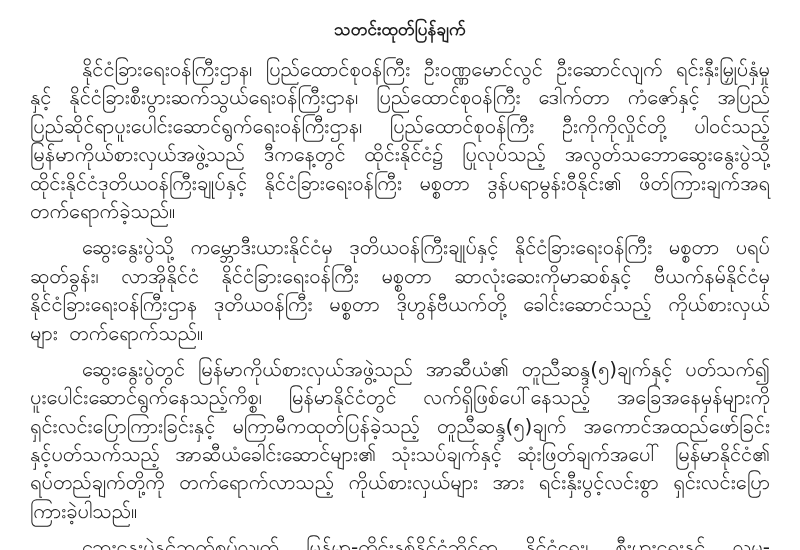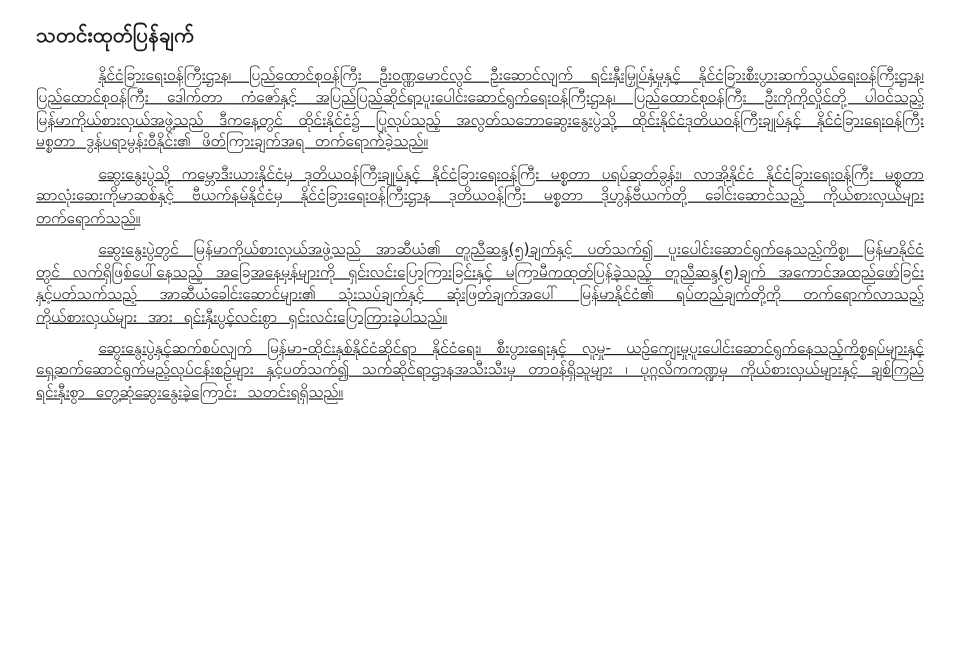--- a/index.html
+++ b/index.html
@@ -12,35 +12,34 @@
     width: 800px;
     height: 550px;
     background: #ffffff;
     color: #1c1c1c;
     font-family: "DejaVu Sans", sans-serif;
     box-sizing: border-box;
     padding: 14px 30px 0 30px;
     overflow: hidden;
   }
   .doc-title {
-    text-align: left;
+    text-align: center;
     font-size: 17px;
     font-weight: bold;
     margin: 4px 0 12px 0;
     letter-spacing: 0.2px;
   }
   .doc-paragraph {
-    font-size: 13px;
+    font-size: 20px;
     line-height: 1.42;
     text-align: justify;
     text-justify: inter-word;
     text-indent: 52px;
     word-spacing: 5px;
     margin: 0 0 8px 0;
-    text-decoration: underline;
   }
 </style>
 </head>
 <body>
 
 <div class="page">
   <h1 class="doc-title">သတင်းထုတ်ပြန်ချက်</h1>
 
   <p class="doc-paragraph">နိုင်ငံခြားရေးဝန်ကြီးဌာန၊ ပြည်ထောင်စုဝန်ကြီး ဦးဝဏ္ဏမောင်လွင် ဦးဆောင်လျက် ရင်းနှီးမြှုပ်နှံမှုနှင့် နိုင်ငံခြားစီးပွားဆက်သွယ်ရေးဝန်ကြီးဌာန၊ ပြည်ထောင်စုဝန်ကြီး ဒေါက်တာ ကံဇော်နှင့် အပြည်ပြည်ဆိုင်ရာပူးပေါင်းဆောင်ရွက်ရေးဝန်ကြီးဌာန၊ ပြည်ထောင်စုဝန်ကြီး ဦးကိုကိုလှိုင်တို့ ပါဝင်သည့် မြန်မာကိုယ်စားလှယ်အဖွဲ့သည် ဒီကနေ့တွင် ထိုင်းနိုင်ငံ၌ ပြုလုပ်သည့် အလွတ်သဘောဆွေးနွေးပွဲသို့ ထိုင်းနိုင်ငံဒုတိယဝန်ကြီးချုပ်နှင့် နိုင်ငံခြားရေးဝန်ကြီး မစ္စတာ ဒွန်ပရာမွန်းဝီနိုင်း၏ ဖိတ်ကြားချက်အရ တက်ရောက်ခဲ့သည်။</p>
 

